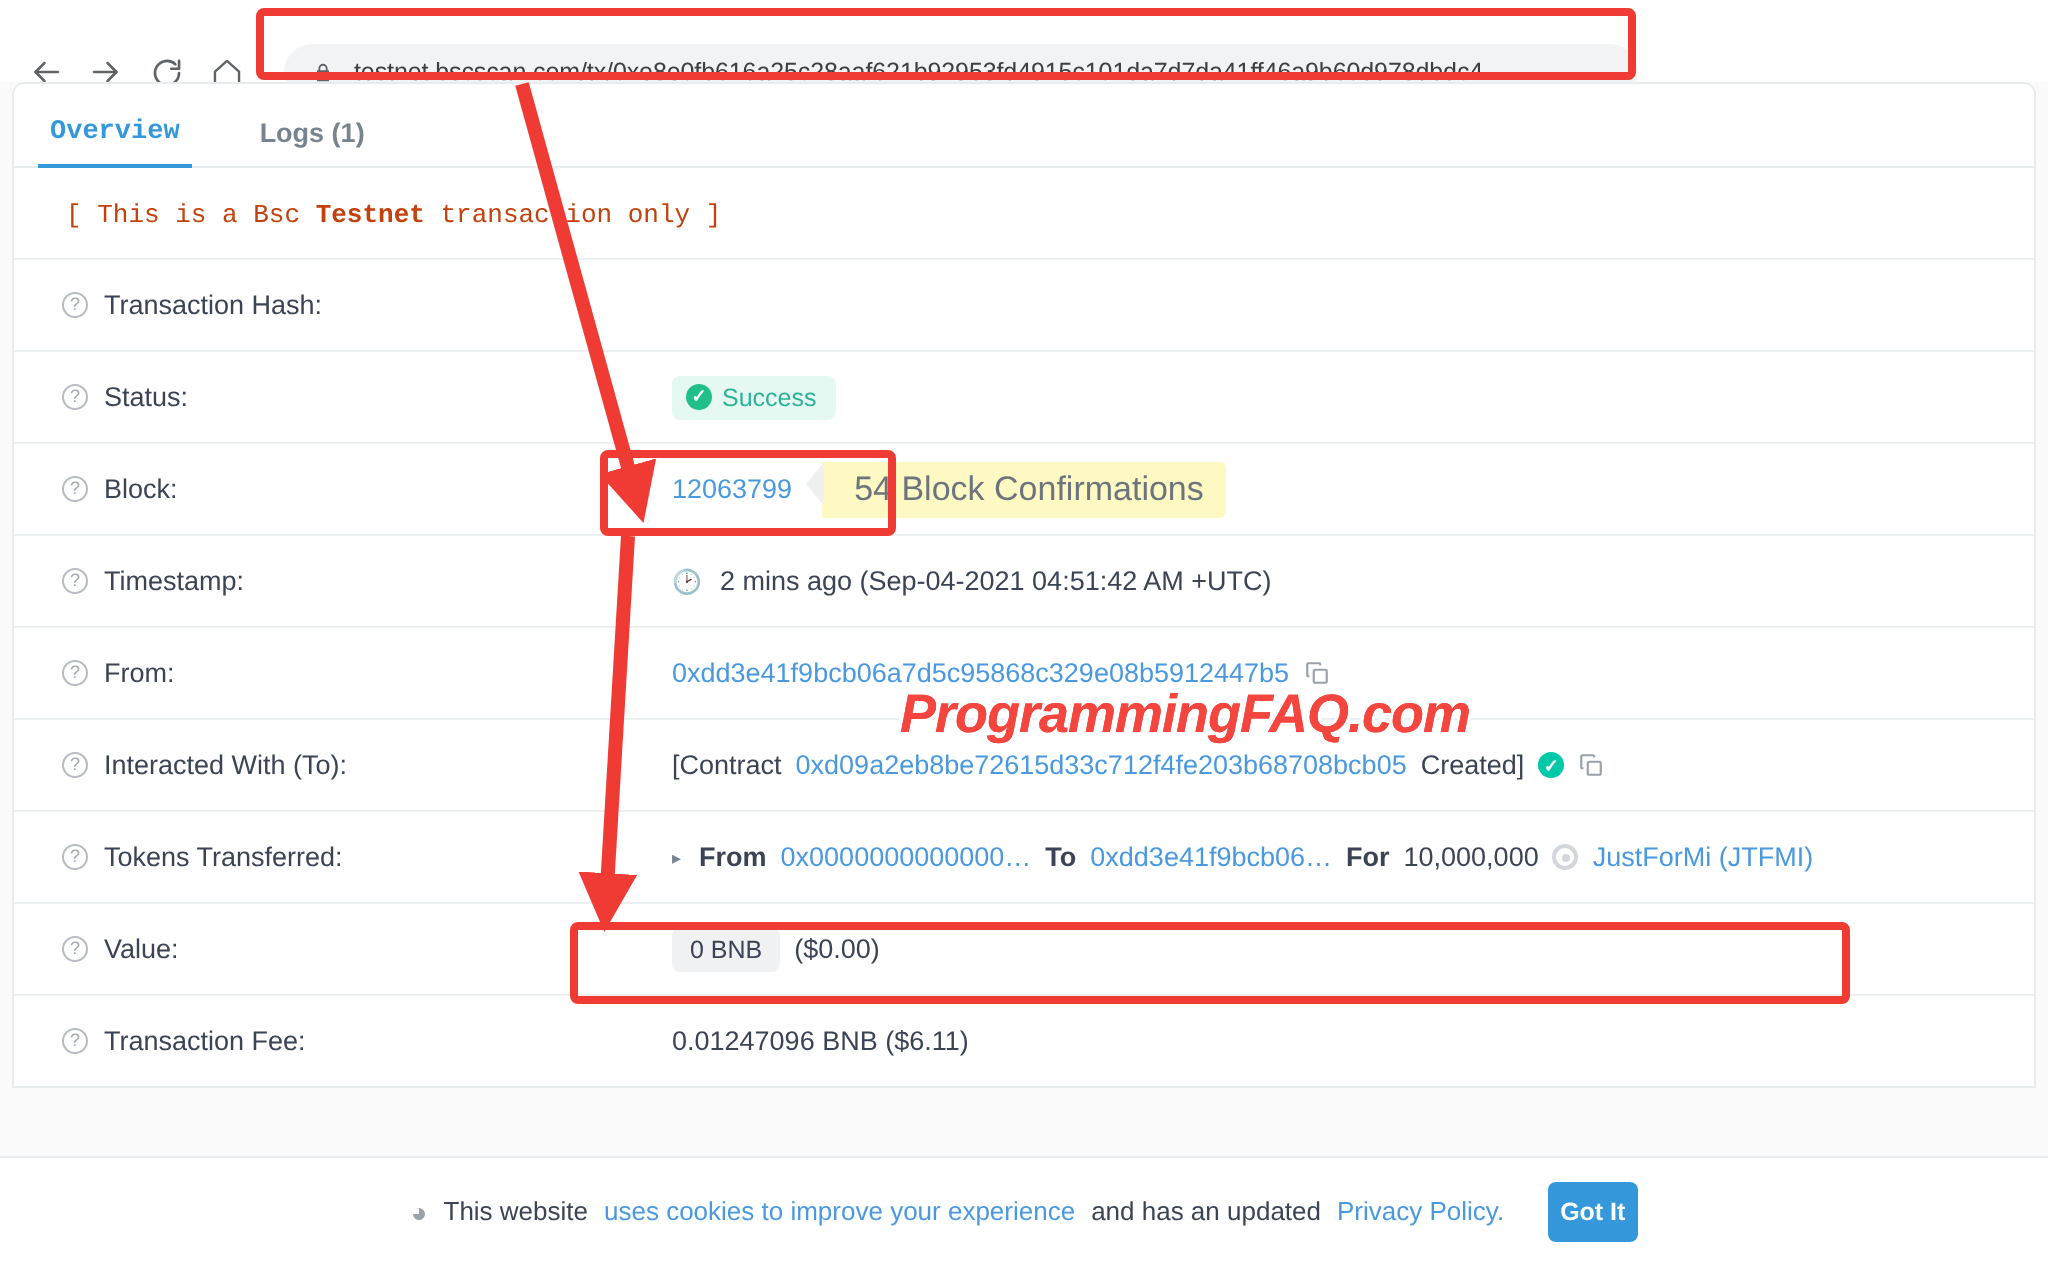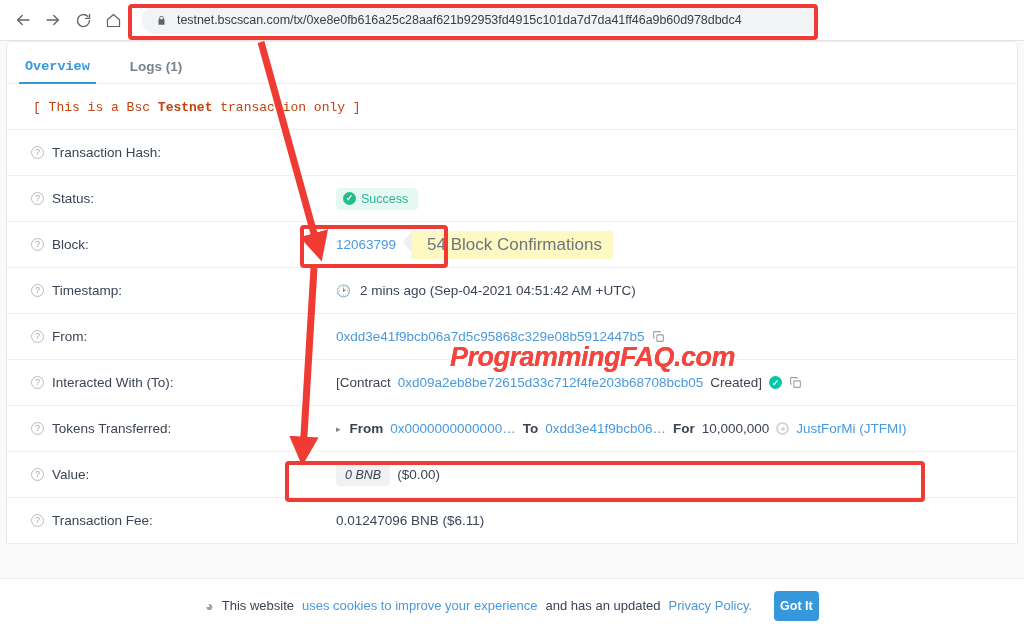--- a/index.html
+++ b/index.html
@@ -6,21 +6,21 @@
   html, body {
     width: 1024px; height: 632px;
     background: #ffffff;
     font-family: "Liberation Sans", sans-serif;
     overflow: hidden;
   }
   #root { position: relative; width: 1024px; height: 632px; }
 
   
   .browser-bar {
-    position: absolute; top: 0; left: 0;
+    position: absolute; top: 16px; left: 0;
     width: 1024px; height: 41px;
     background: #ffffff;
     display: flex; align-items: center;
     border-bottom: 1px solid #e4e4e4;
   }
   .nav-btn {
     width: 30px; height: 30px;
     display: flex; align-items: center; justify-content: center;
     color: #5f6368;
     flex: 0 0 auto;
@@ -148,21 +148,21 @@
     border-right: 9px solid #eef0f2;
   }
   .clock-glyph { color: #77838f; font-size: 12px; margin-right: 2px;}
   .green-check {
     width: 13px; height: 13px; border-radius: 50%;
     background: #00c9a7; color:#fff; font-size:9px; font-weight: bold;
     display:inline-flex; align-items:center; justify-content:center;
   }
   .value-chip {
     background: #f0f1f3; color: #3b4455;
-    font-size: 12.5px; padding: 4px 9px; border-radius: 4px; font-style: italic;
+    font-size: 12.5px; padding: 4px 9px; border-radius: 4px;
   }
   .caret { color: #77838f; font-size: 9px; margin-right: 2px; }
   .token-circle {
     width: 13px; height: 13px; border-radius: 50%;
     border: 2px solid #d3d7dc; display: inline-block;
     position: relative; flex: 0 0 13px;
   }
   .token-circle::after {
     content:""; position:absolute; left:2.5px; top:2.5px;
     width:4px; height:4px; background:#d3d7dc; border-radius:50%;

